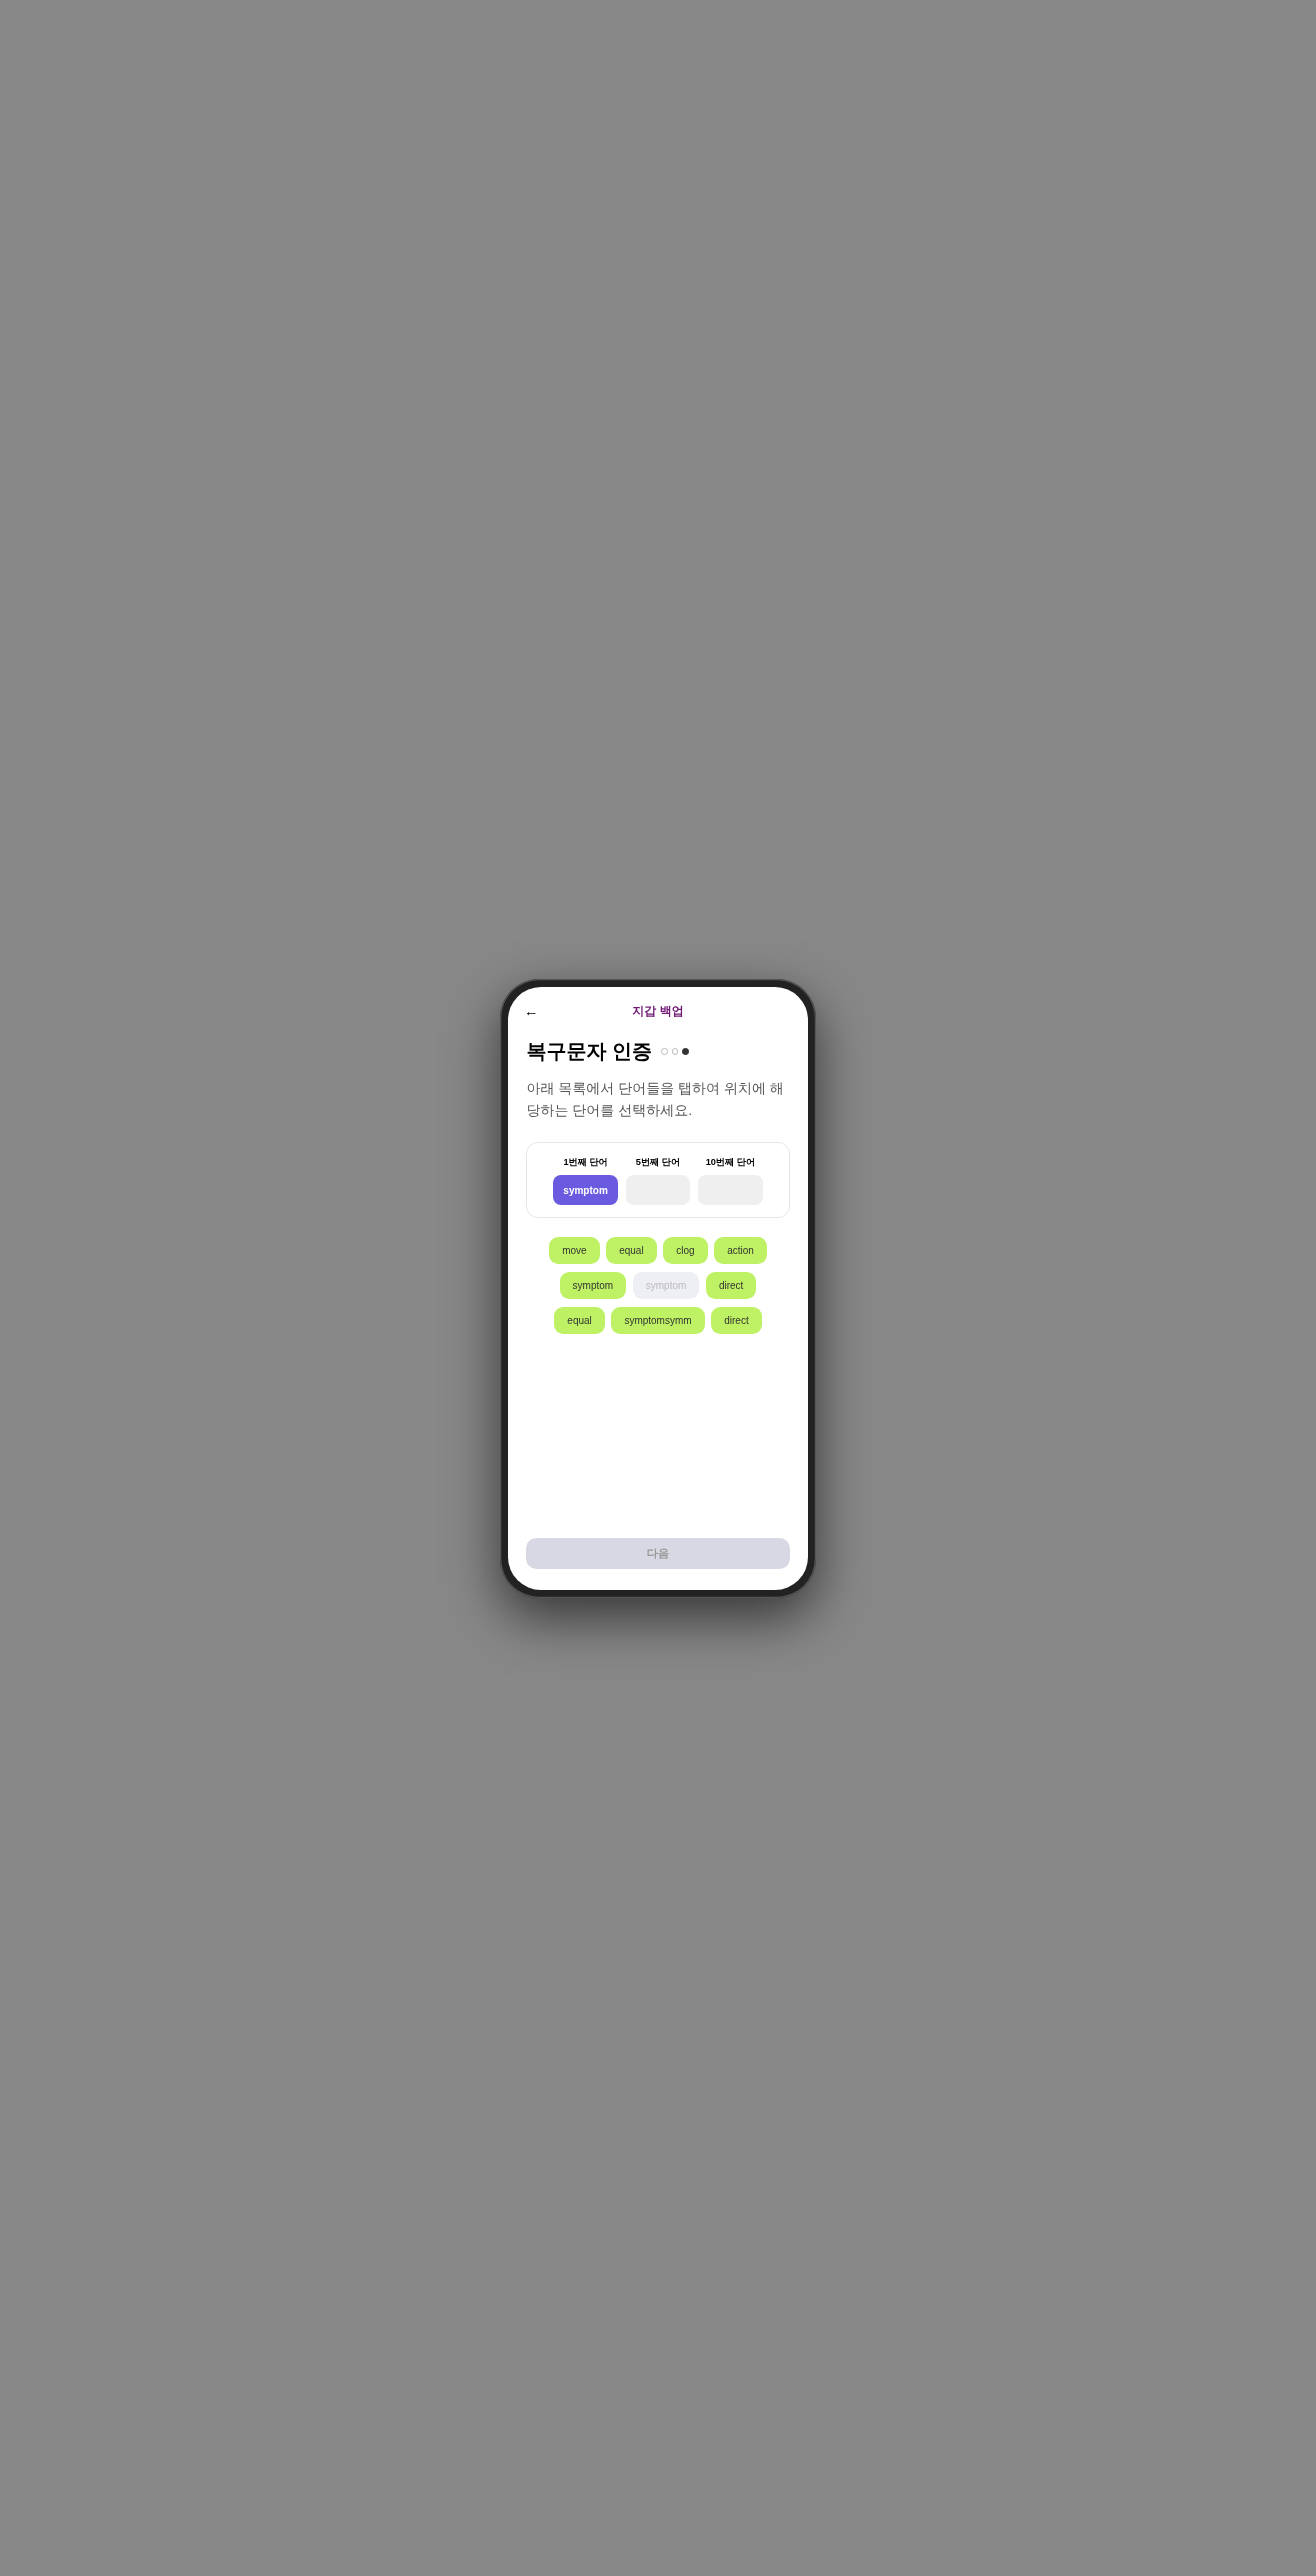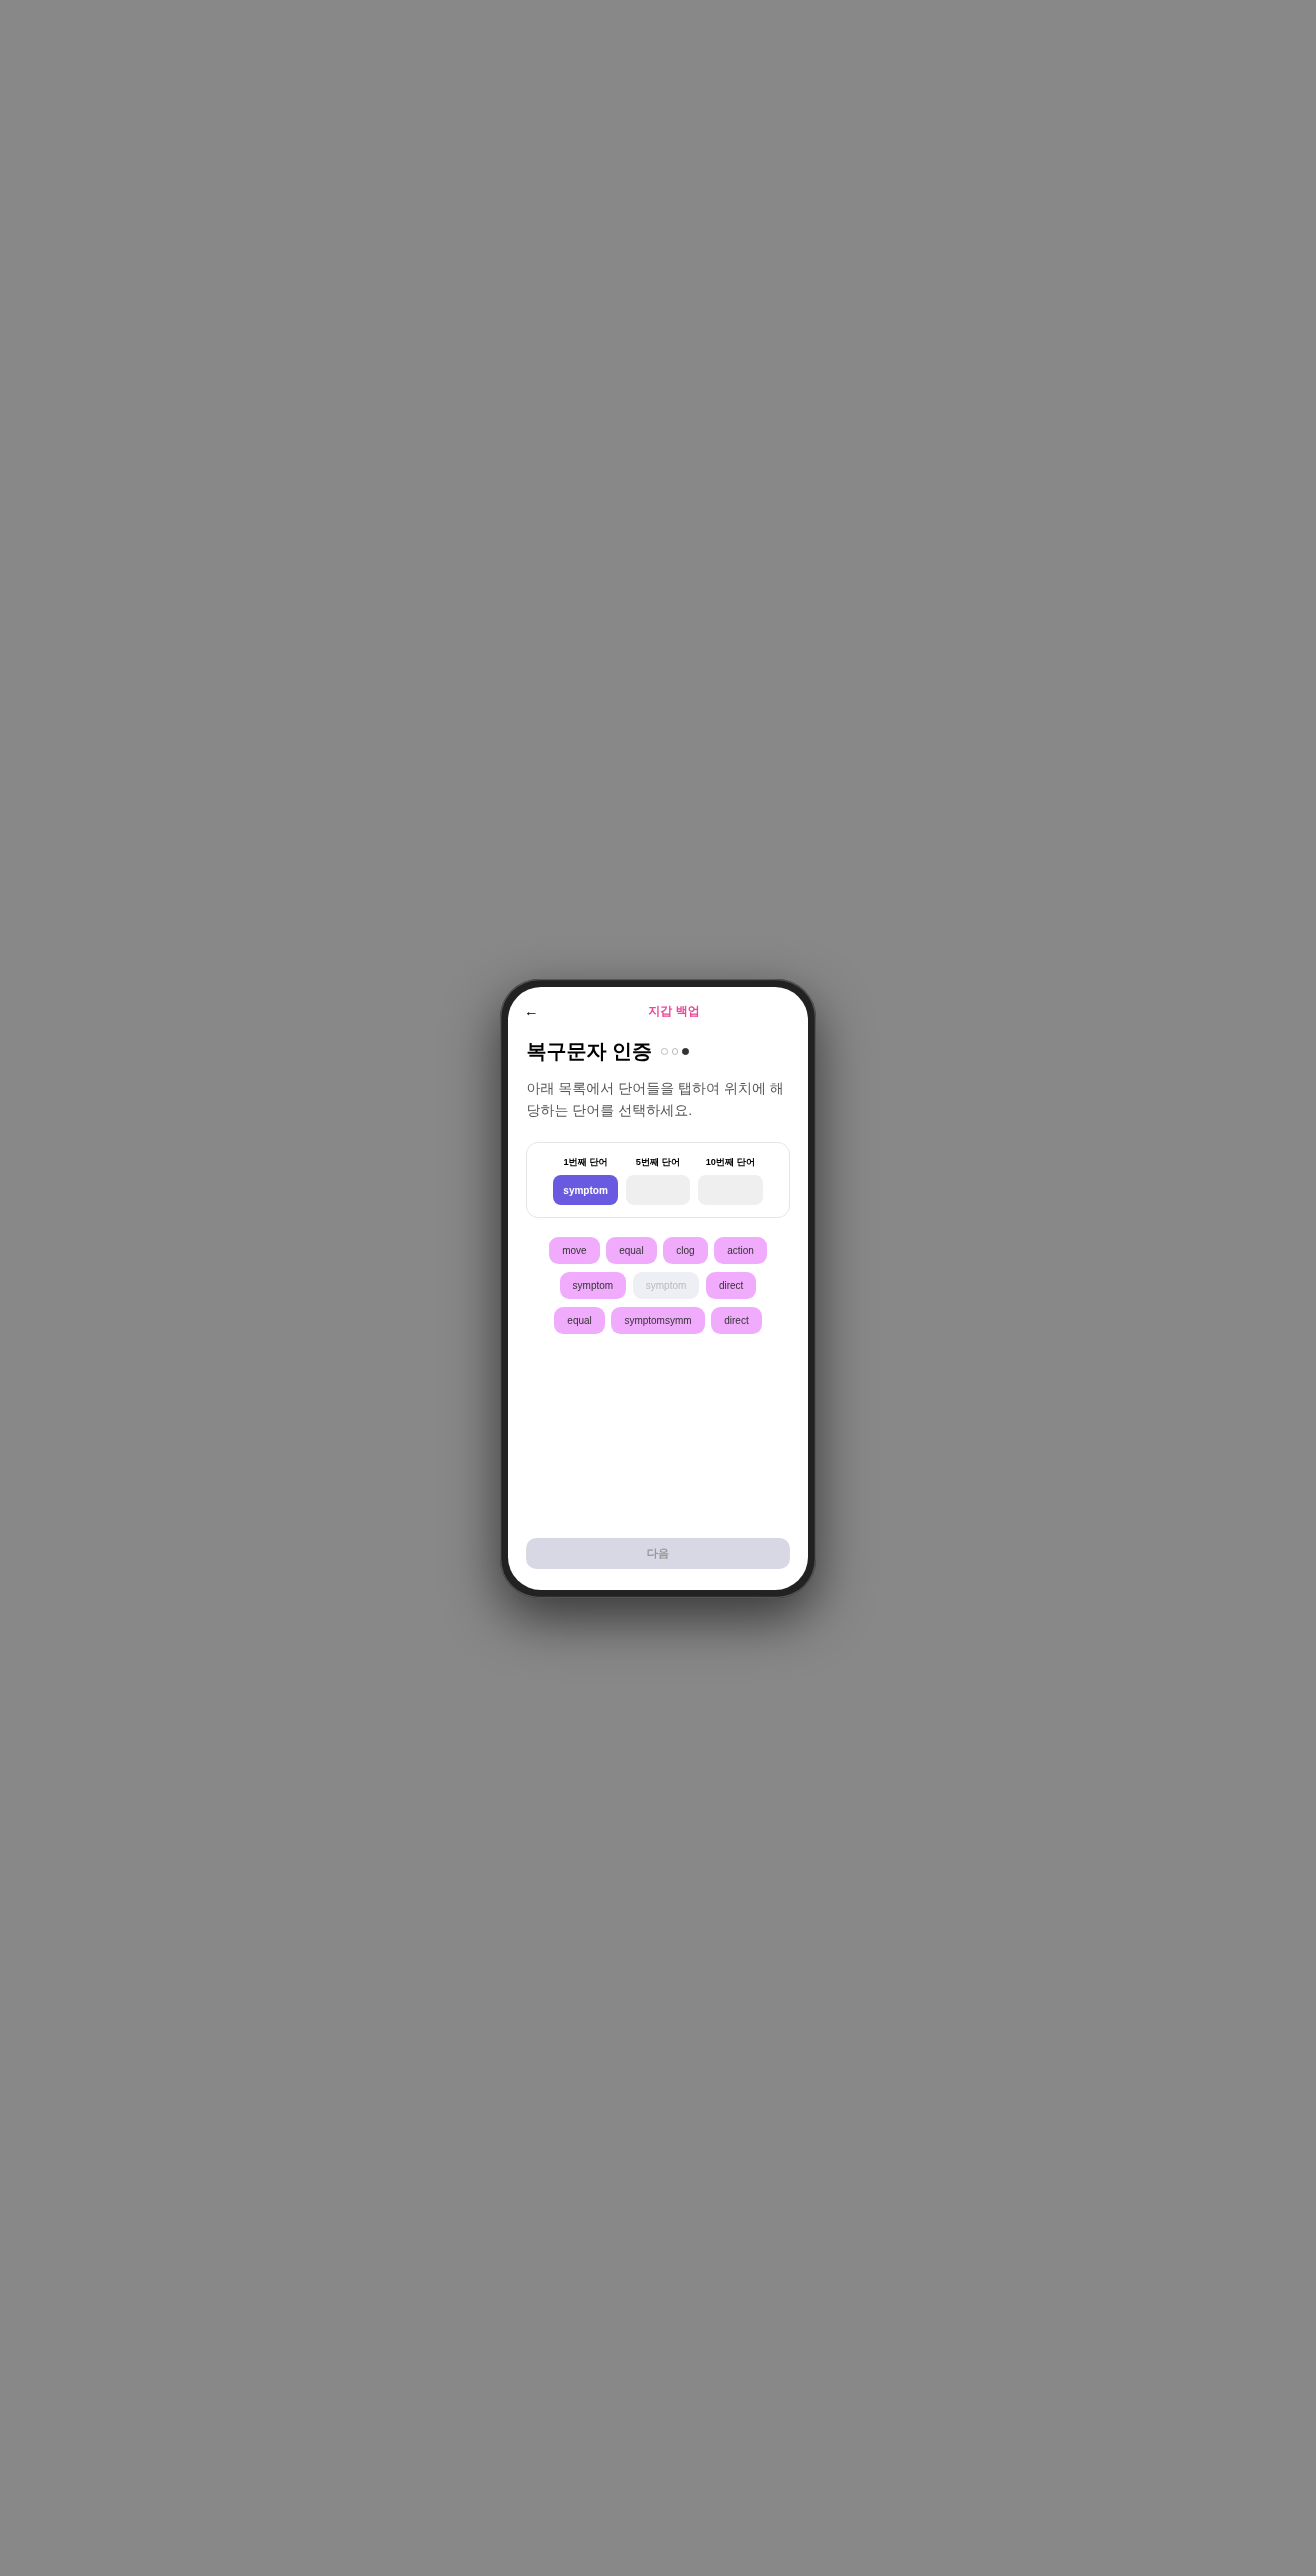--- a/index.html
+++ b/index.html
@@ -53,22 +53,21 @@
       font-size: 14.5px;
       color: #000;
       cursor: pointer;
       background: none;
       border: none;
     }
 
     .header-title {
       font-size: 12px;
       font-weight: 600;
-      color: #ec4899;
-      margin-left: 16px;
+      color: #701a75;
     }
 
     
     .main-content {
       flex: 1;
       padding: 10.5px 18.4px 13px;
       overflow-y: auto;
     }
 
     .page-heading-row {
@@ -177,21 +176,21 @@
     }
 
     .word-row {
       display: flex;
       gap: 6.6px;
       justify-content: center;
       flex-wrap: wrap;
     }
 
     .word-btn {
-      background: #f0abfc;
+      background: #bef264;
       border: none;
       border-radius: 9.2px;
       padding: 8px 13px;
       font-size: 10px;
       font-weight: 500;
       color: #333;
       cursor: pointer;
       transition: background 0.15s;
     }
 

